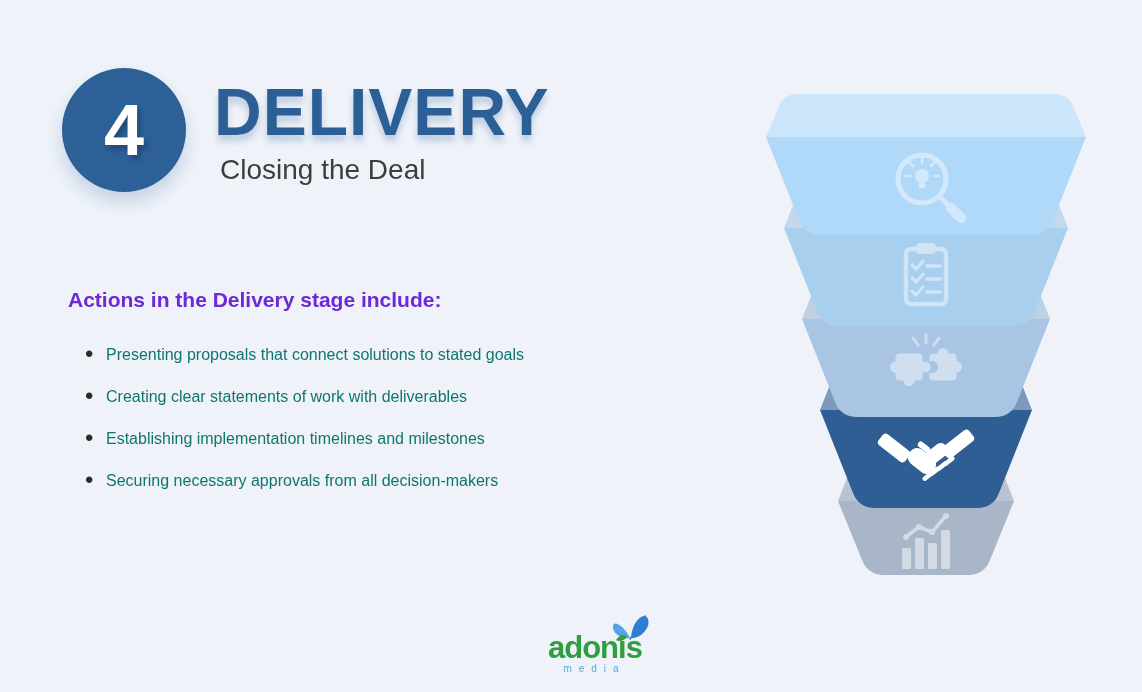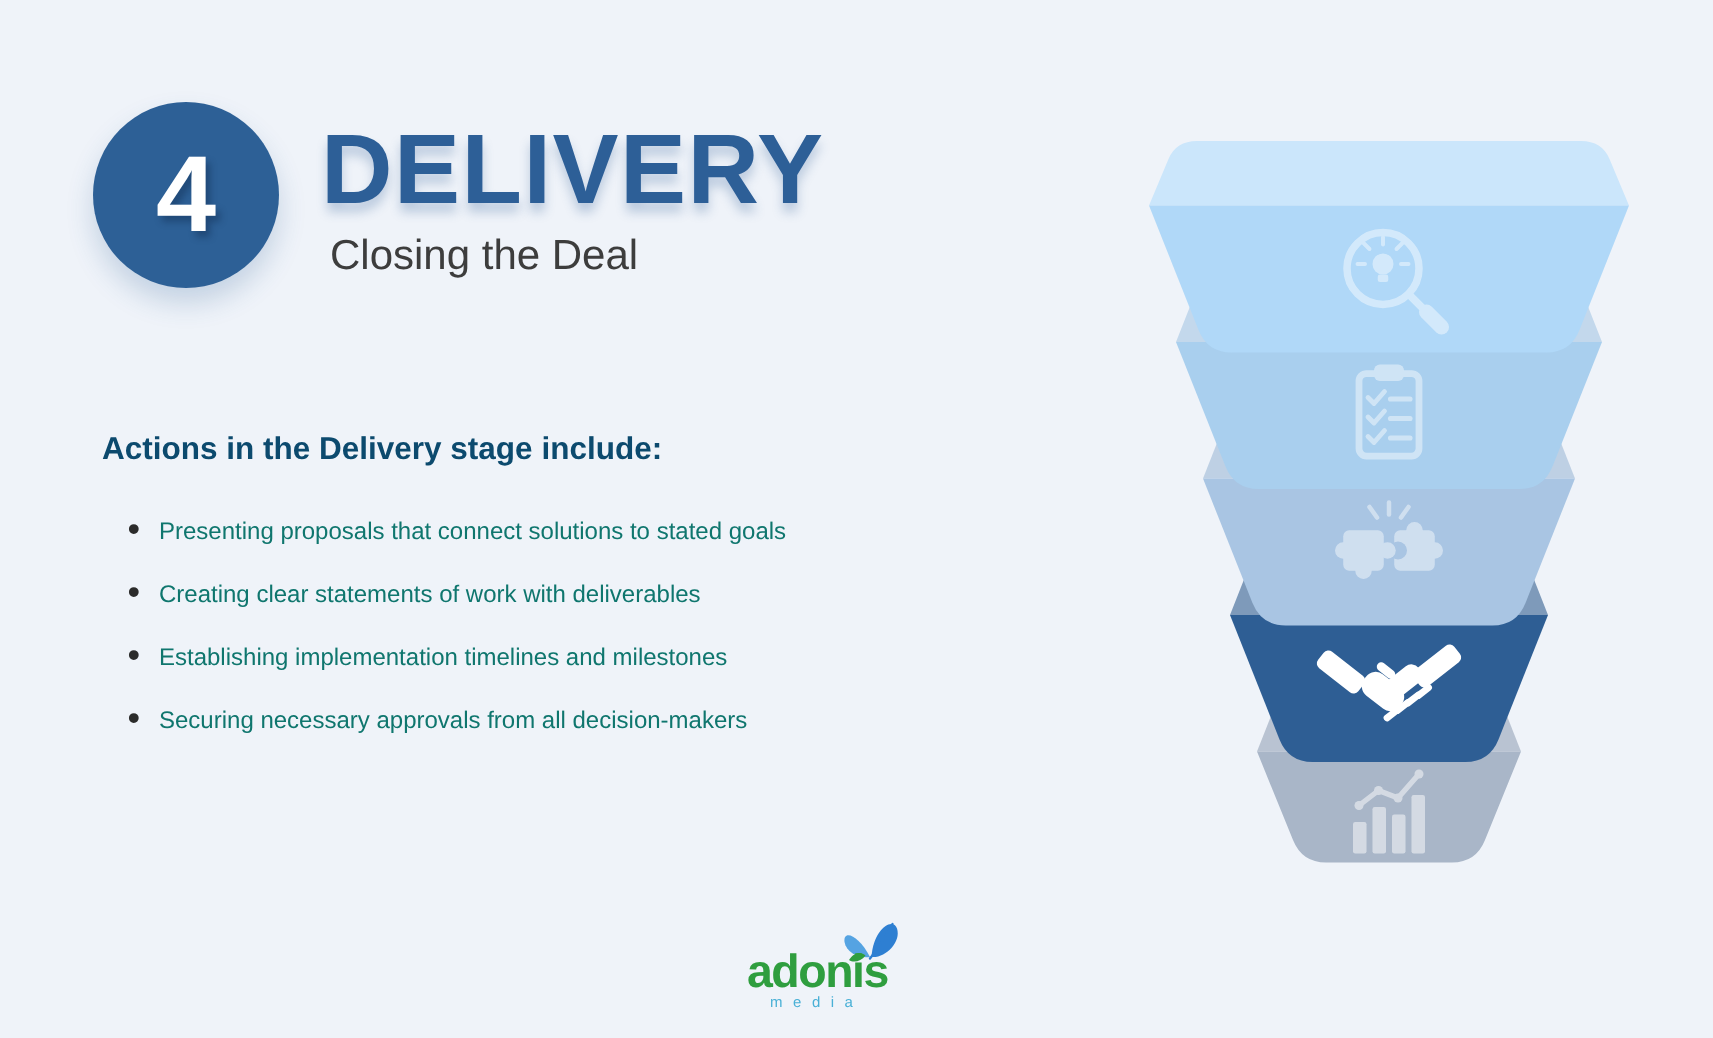--- a/index.html
+++ b/index.html
@@ -25,38 +25,38 @@
     font-size:66px; font-weight:800; letter-spacing:1px; line-height:1.05;
     color:#2d5f97; text-shadow:0 6px 7px rgba(45,95,151,.28);
   }
   .page-subtitle {
     position:absolute; left:220px; top:154px;
     font-size:28px; color:#3d3d3d;
   }
 
   
   .content { position:absolute; left:68px; top:288px; width:660px; }
-  .content h2 { margin:0 0 22px 0; font-size:21px; color:#0c4a6e; font-weight:bold; }
+  .content h2 { margin:0 0 22px 0; font-size:21px; color:#6d28d9; font-weight:bold; }
   .content ul { list-style:none; margin:0; padding:0; }
   .content li {
     position:relative; padding-left:38px; height:42px;
     display:flex; align-items:center;
     font-size:16px; color:#0f766e;
   }
   .content li::before {
     content:"\2022"; position:absolute; left:17px; top:50%;
     transform:translateY(-54%);
     font-size:24px; color:#2b2b2b;
   }
 
   
   .funnel { position:absolute; left:762px; top:92px; margin:0; width:328px; height:495px; }
 
   
-  .logo { position:absolute; left:498px; top:612px; width:90px; height:70px; }
+  .logo { position:absolute; left:548px; top:612px; width:90px; height:70px; }
   .logo .butterfly { position:absolute; right:-14px; top:-2px; }
   .logo .name {
     position:absolute; left:0; top:20px; width:82px; text-align:center;
     font-size:31px; font-weight:bold; letter-spacing:-1px; color:#2f9e3f; line-height:1;
   }
   .logo .sub {
     position:absolute; left:0; top:51px; width:86px; text-align:center;
     font-size:10px; letter-spacing:7px; text-indent:7px; color:#49b0d6;
   }
 </style>

